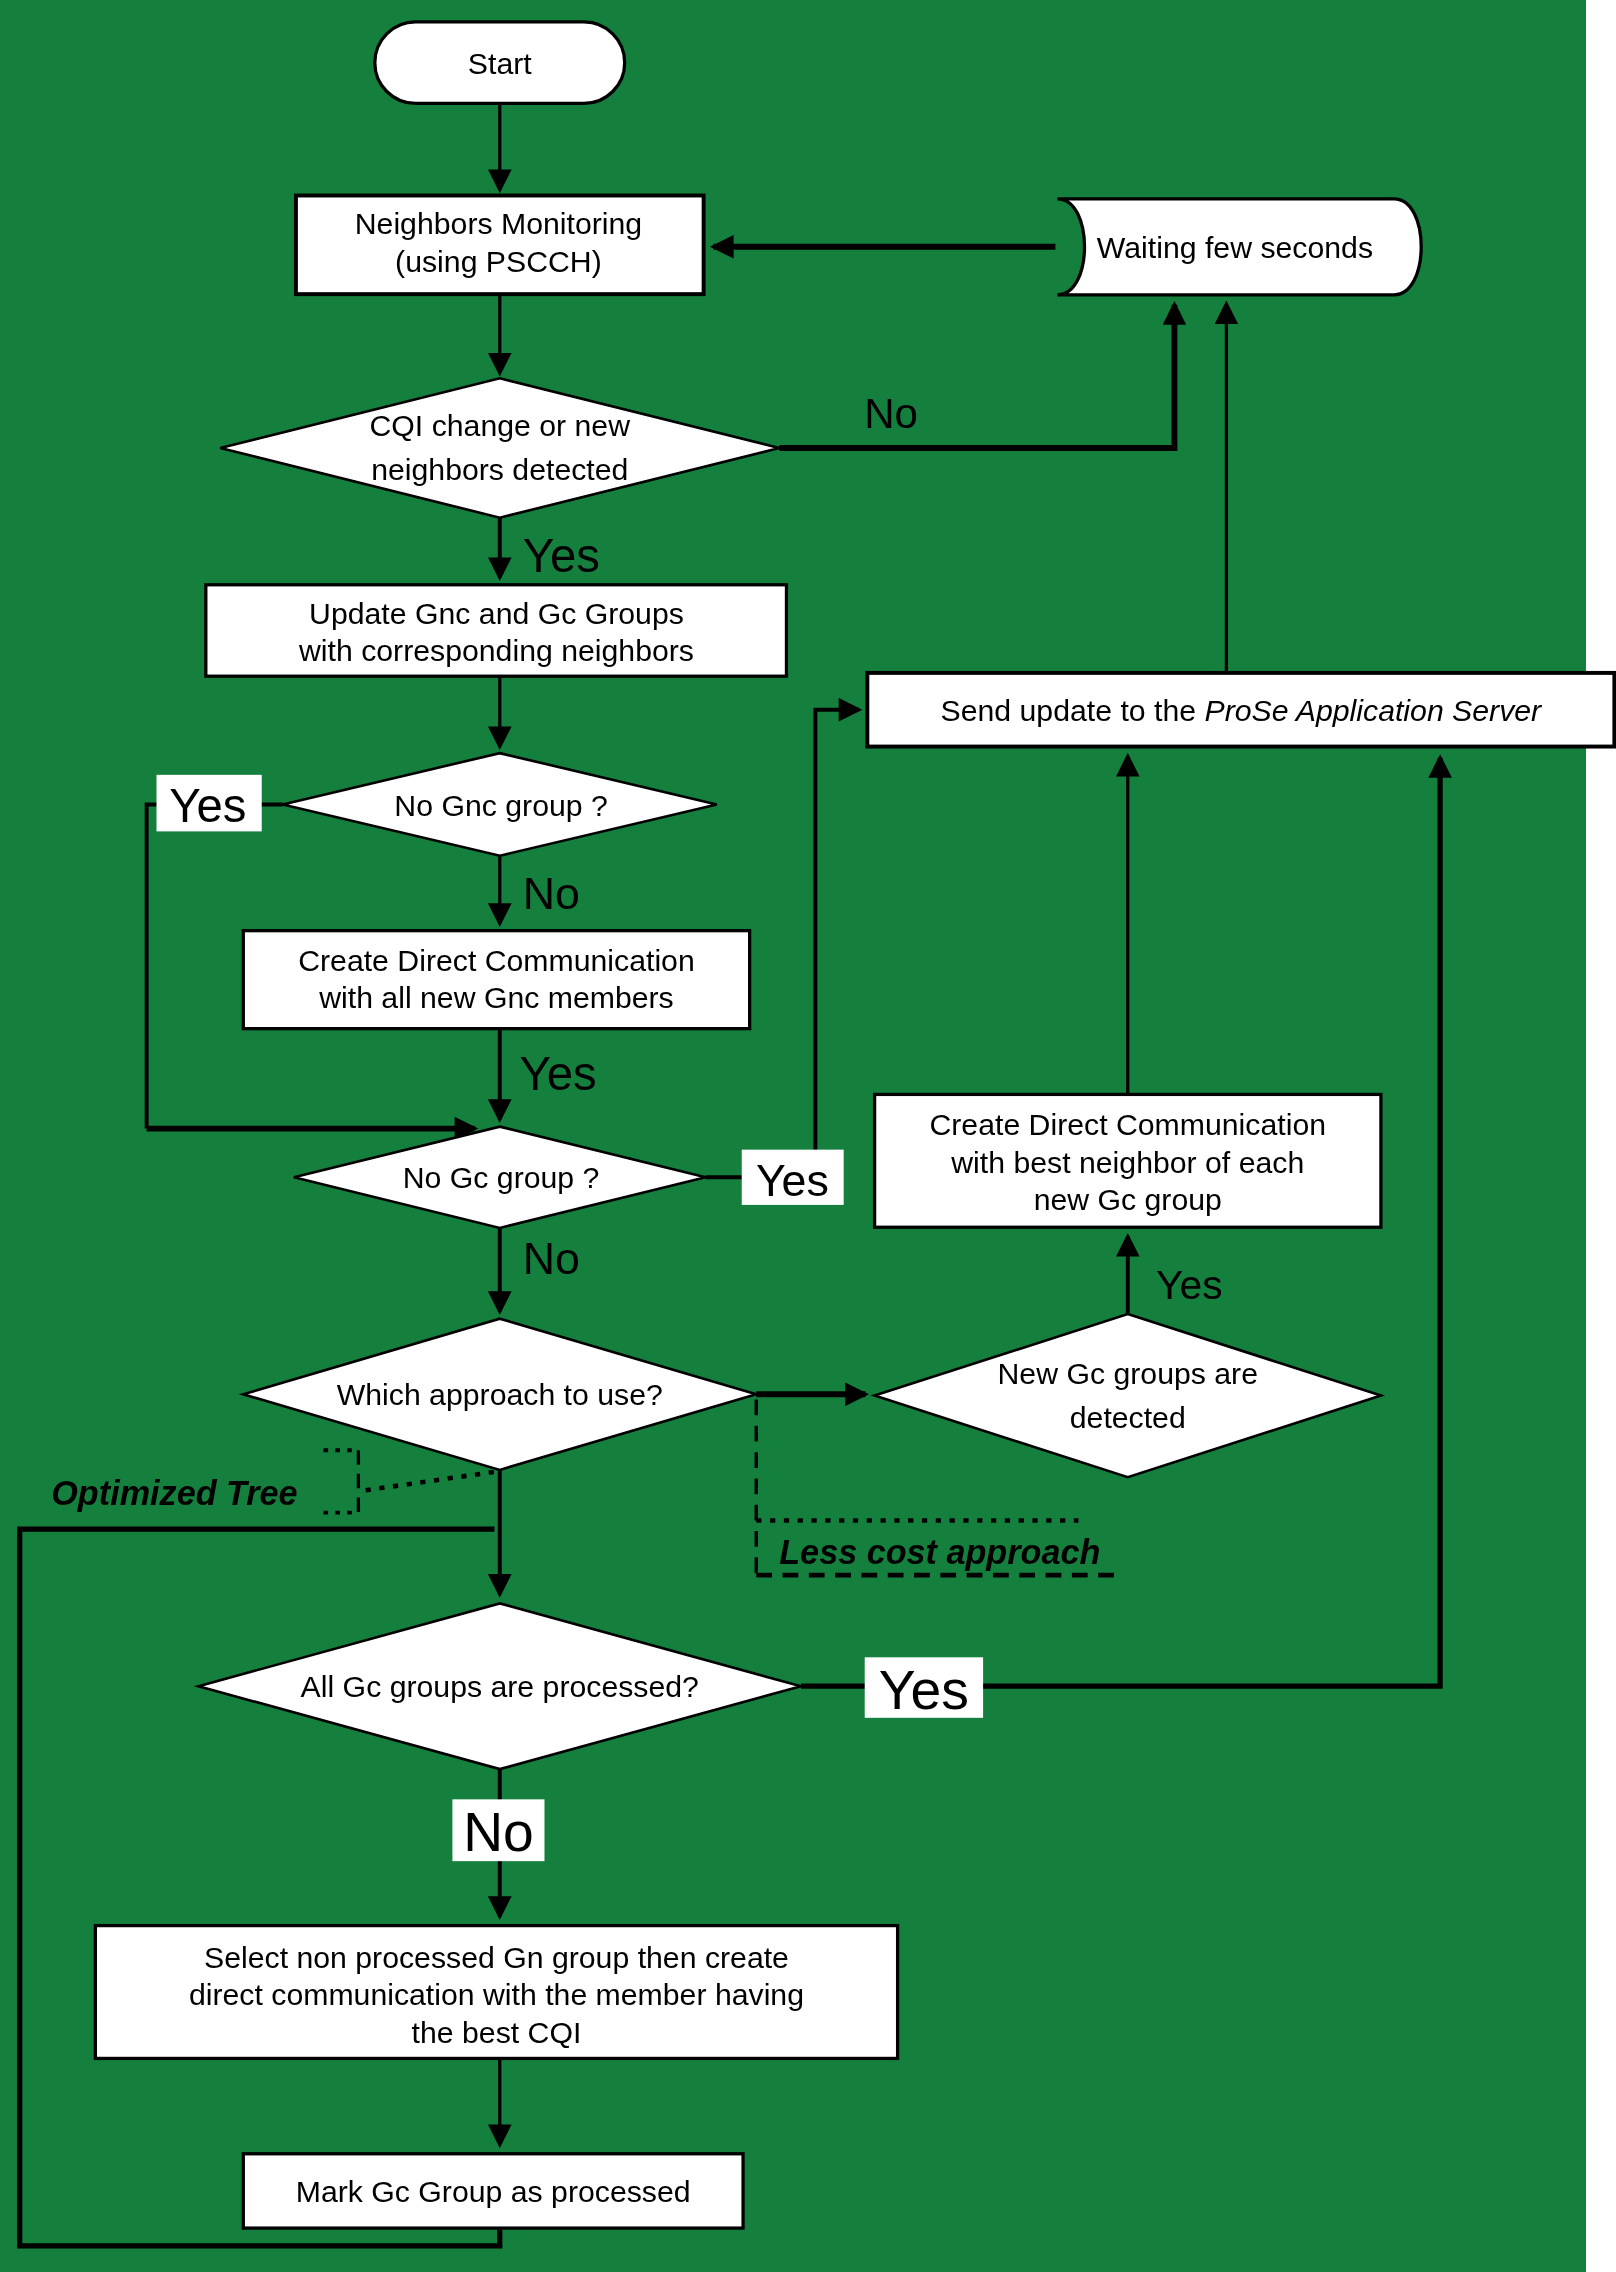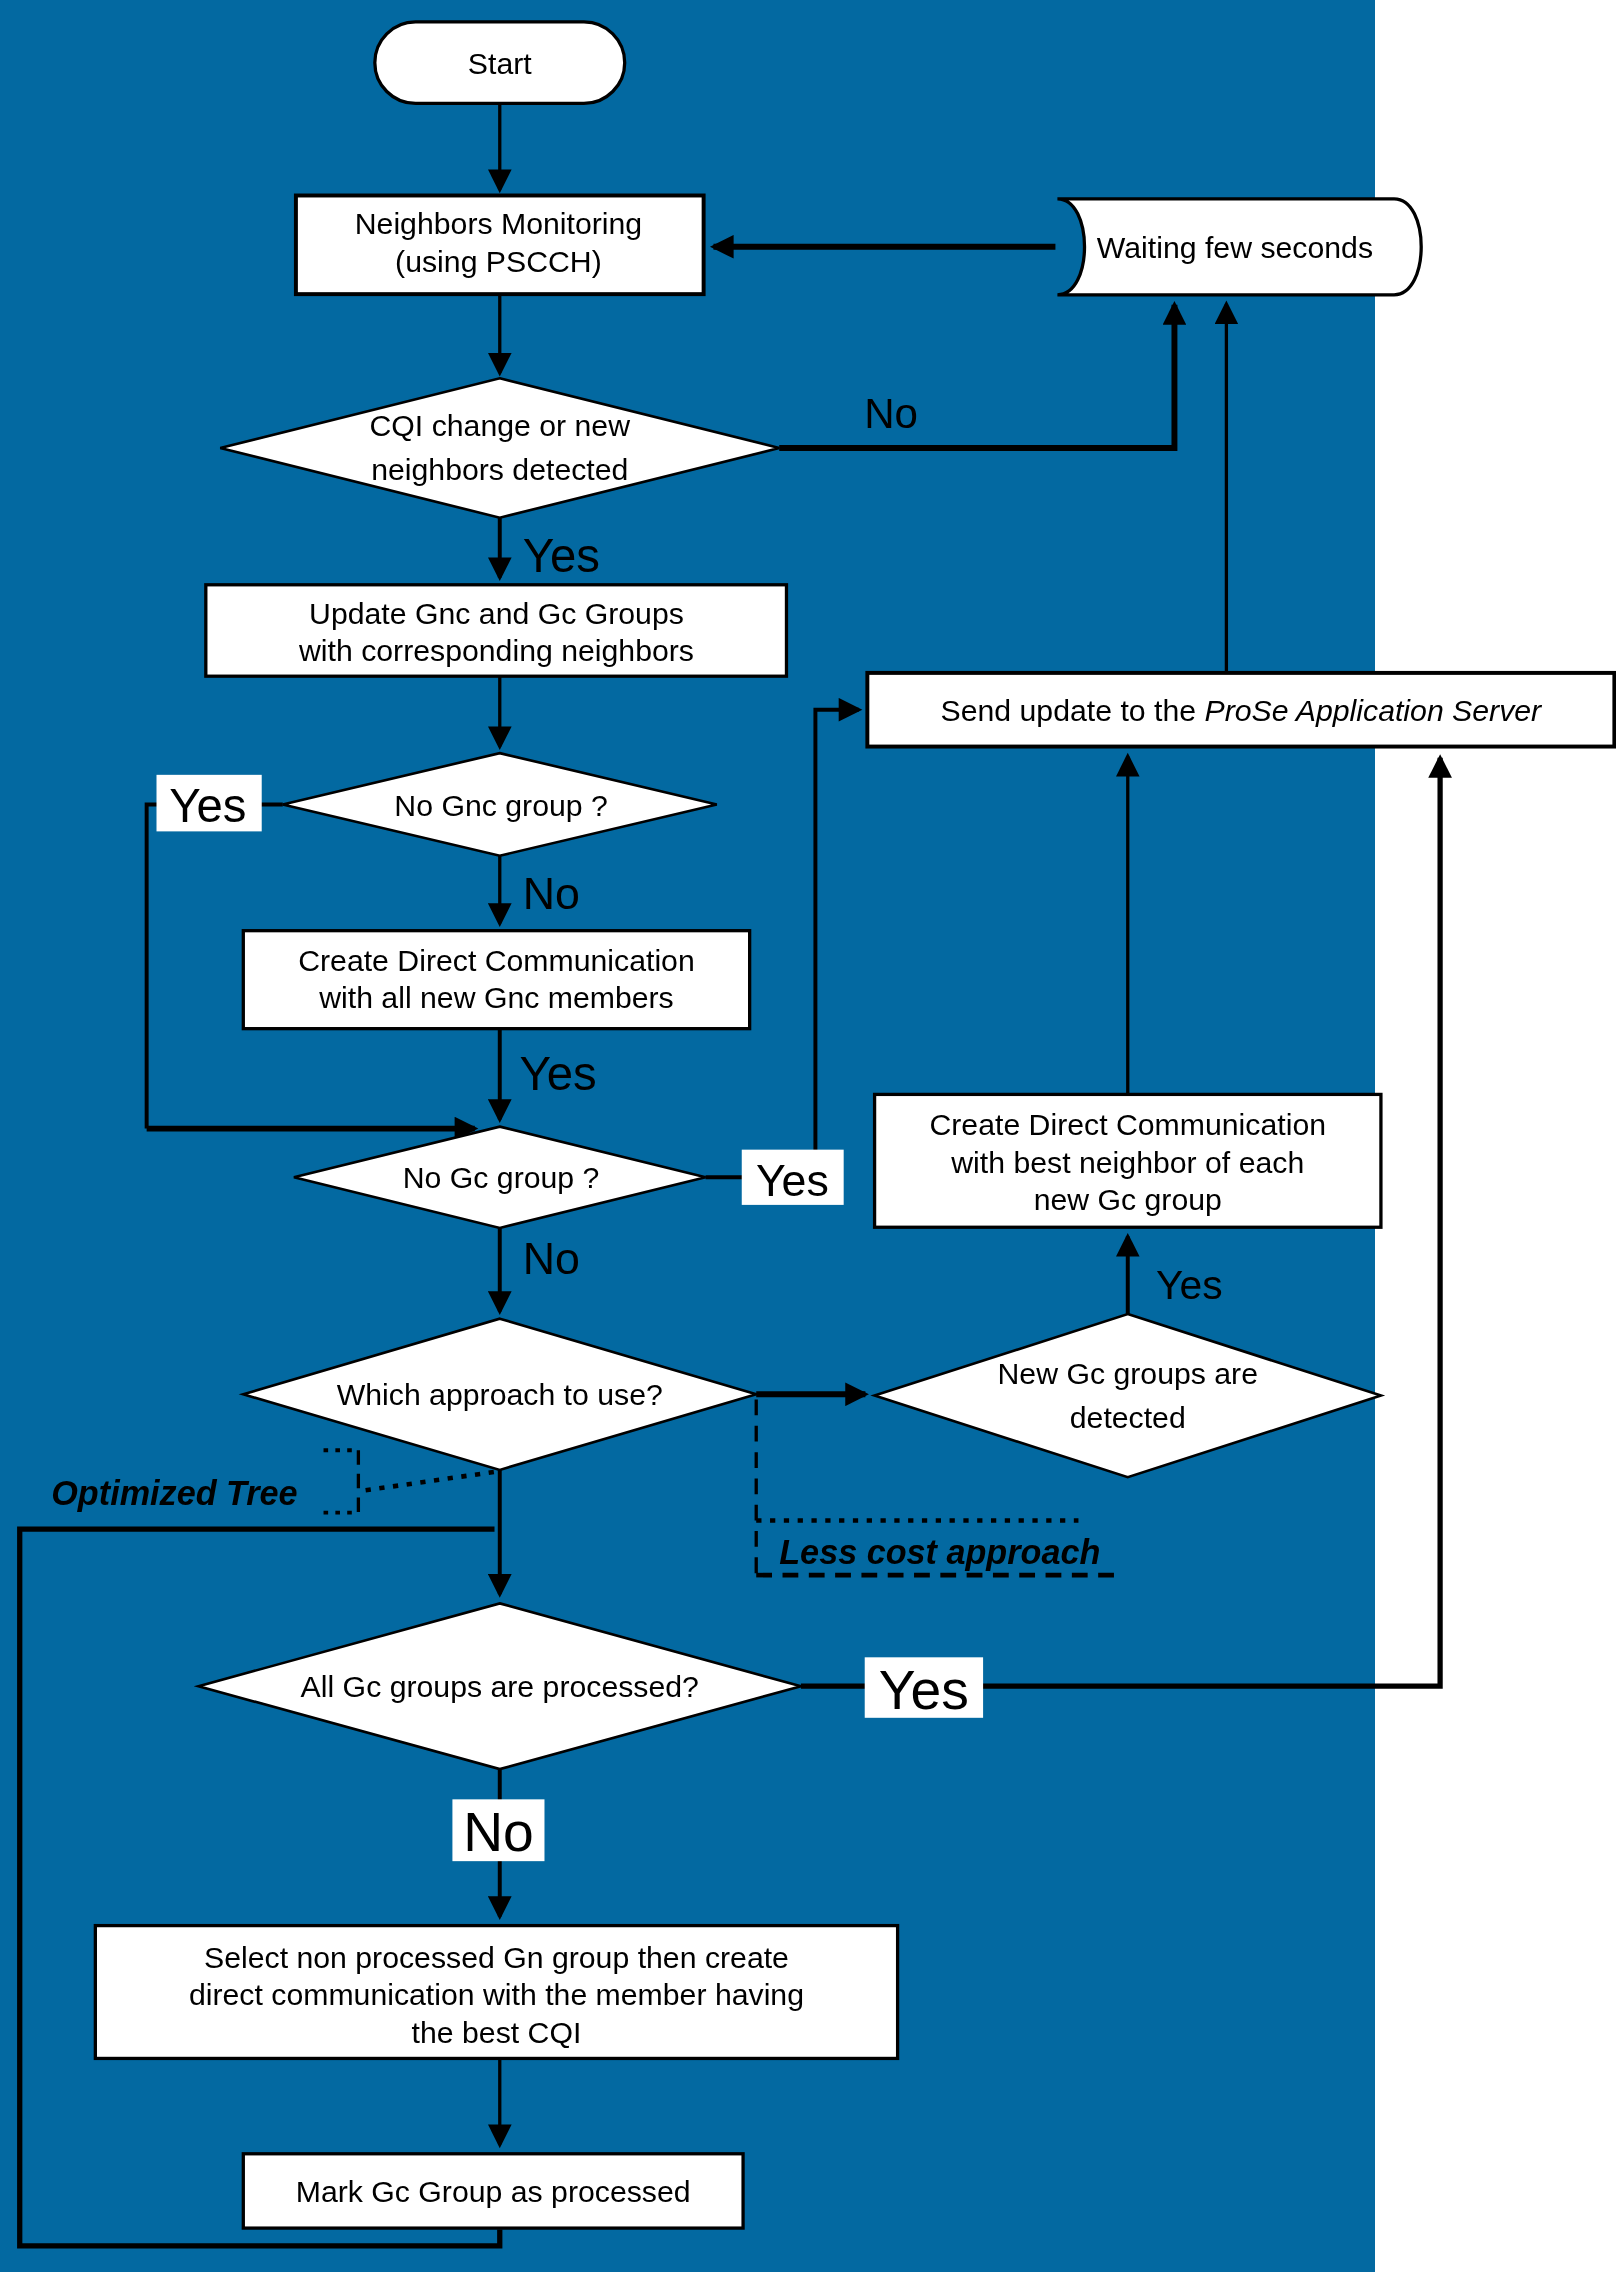--- a/index.html
+++ b/index.html
@@ -1,16 +1,16 @@
 <!DOCTYPE html>
 <html style="font-size:10.5px"><head>
 <meta charset="utf-8">
 <style>
   html, body { margin: 0; padding: 0; background: #ffffff; }
-  .page { width: 1375px; height: 2273px; background: #0369a1; position: relative; }
+  .page { width: 1586px; height: 2273px; background: #15803d; position: relative; }
   svg { display: block; }
   svg text {
     font-family: "Liberation Sans", "DejaVu Sans", sans-serif;
     fill: #000000;
   }
   .node-shape { fill: #ffffff; stroke: #000000; }
   .edge { fill: none; stroke: #000000; }
   .node-label { font-size: 46px; }
   .edge-label { font-weight: 400; }
   .annotation-label { font-size: 52px; font-weight: bold; font-style: italic; }

